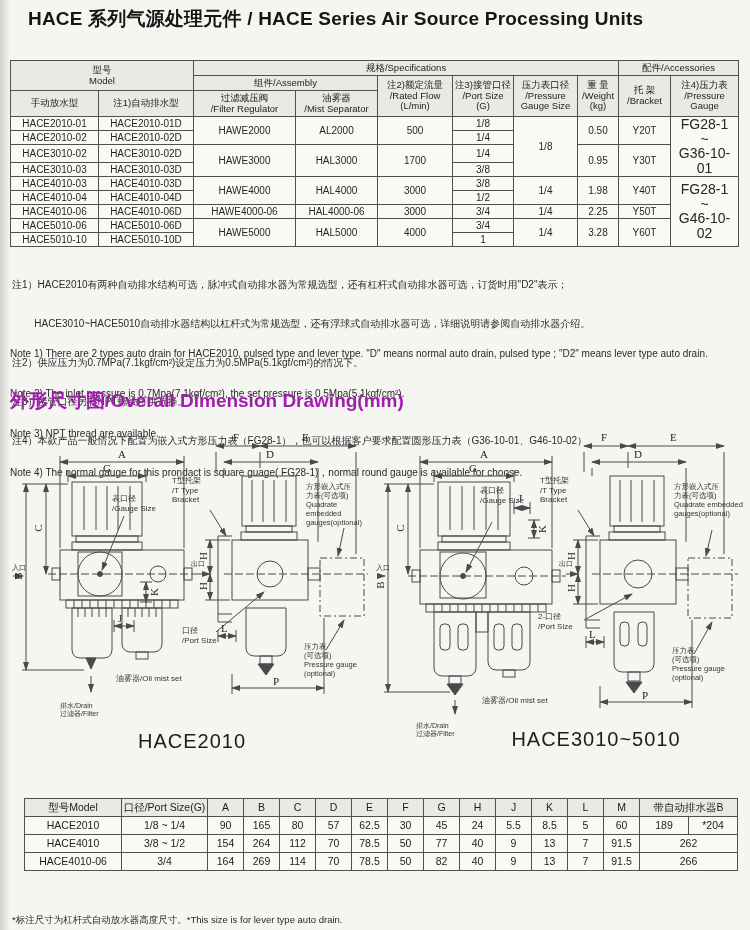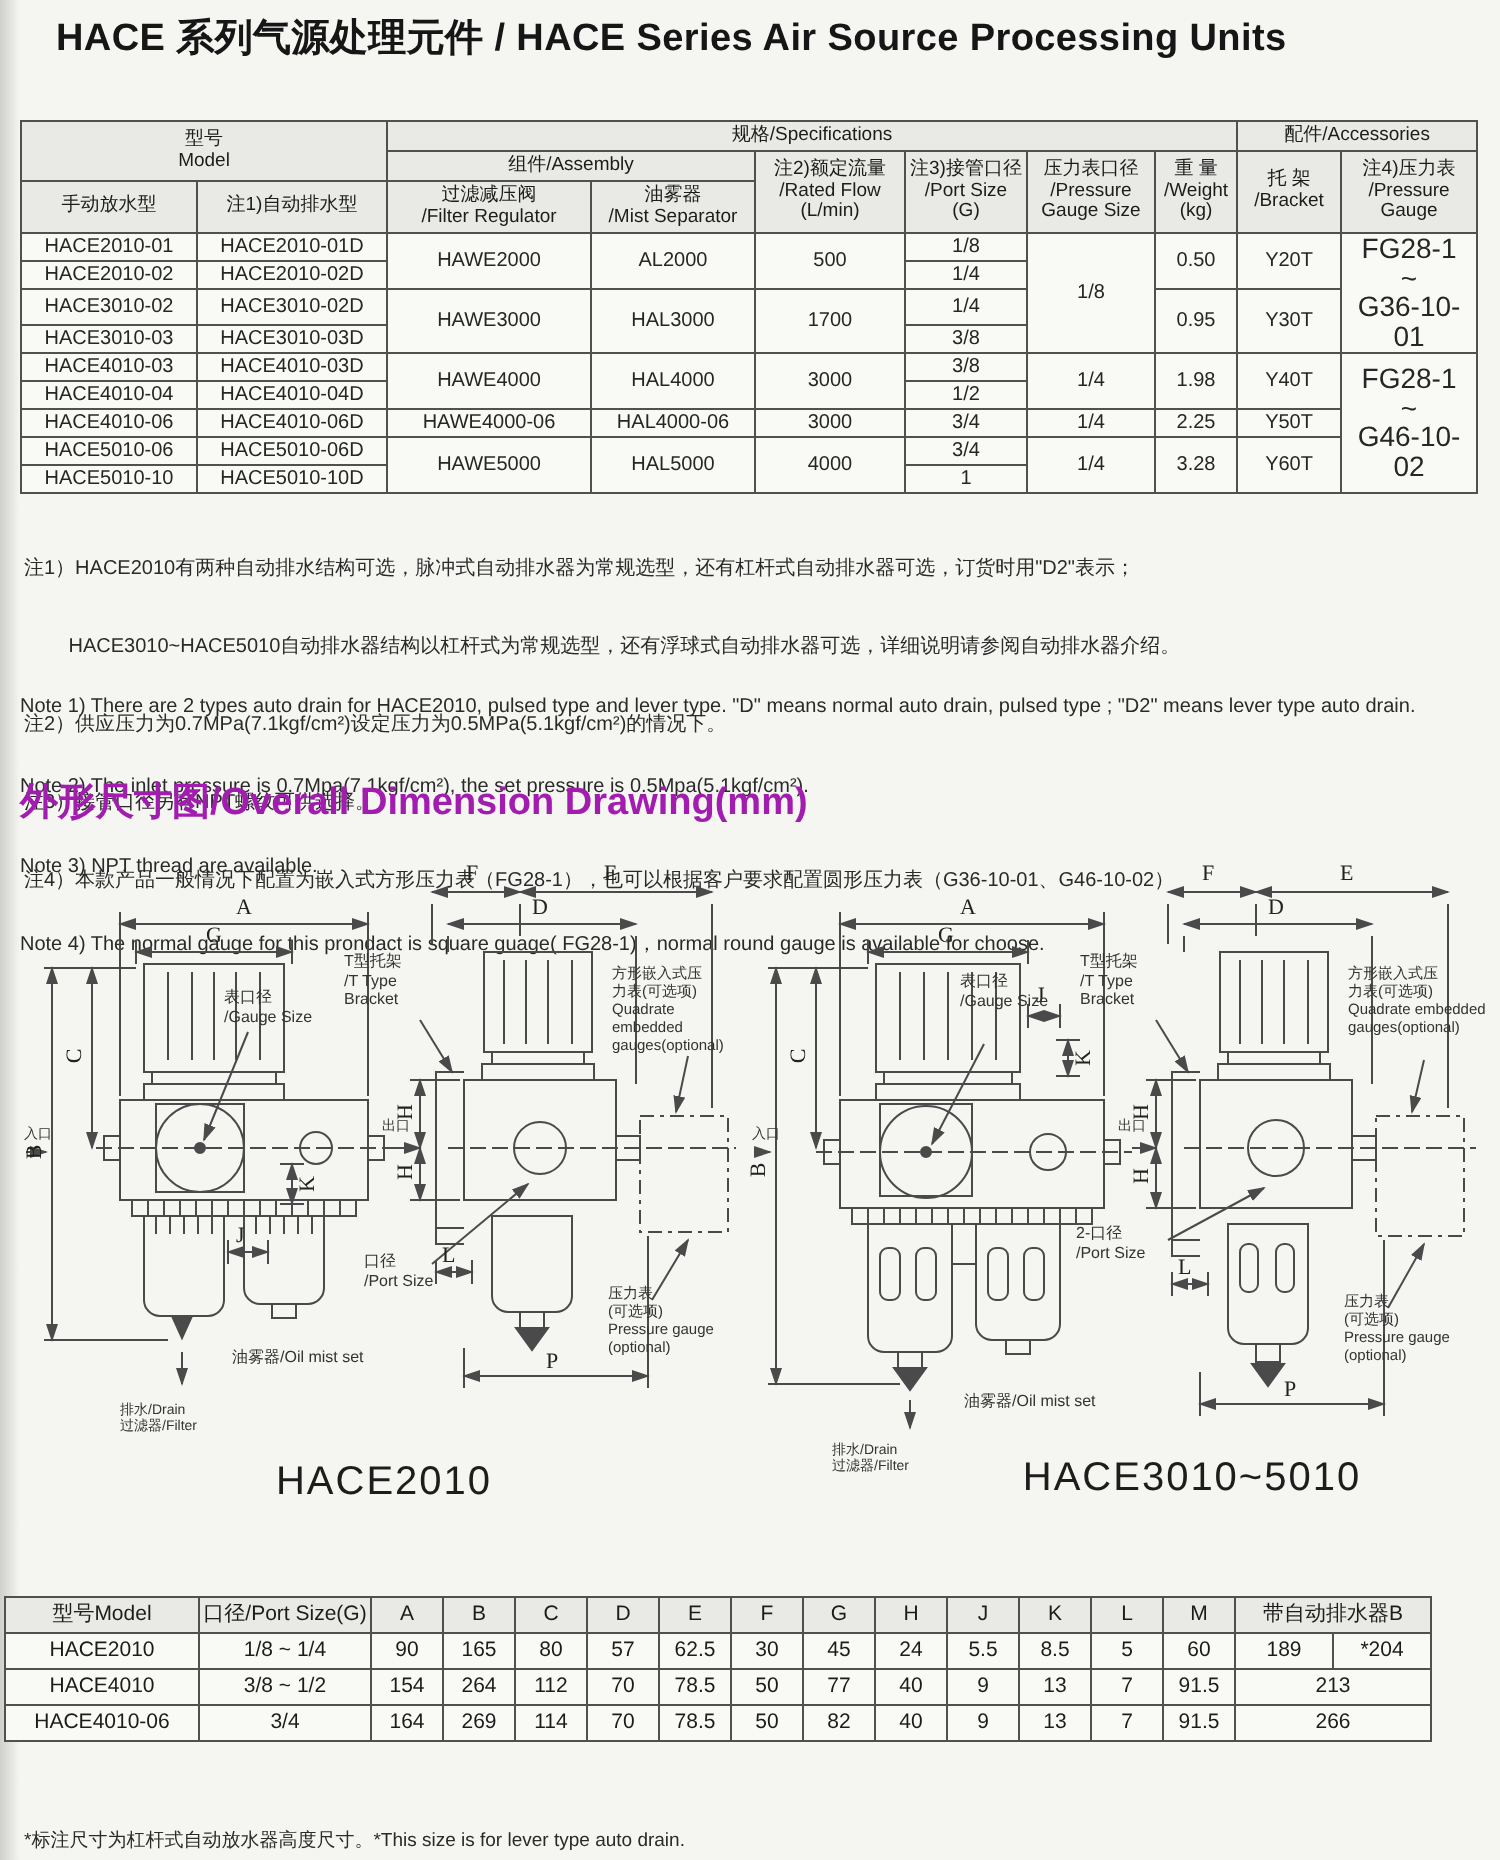--- a/index.html
+++ b/index.html
@@ -35,21 +35,21 @@
   #drawing-left  { left:12px;  width:362px; height:340px; }
   #drawing-right { left:376px; width:368px; height:340px; }
   .drawing svg { position:absolute; left:0; top:0; }
   .dim { position:absolute; font-family:"Liberation Serif","DejaVu Serif",serif; font-size:11px; color:#222; }
   .rot { transform:rotate(-90deg); transform-origin:center; }
   .dlabel { position:absolute; font-size:8px; line-height:1.2; color:#333; white-space:pre-line; }
   .mono  { font-family:Liberation Sans, sans-serif; font-size:7.5px; }
   .tiny  { font-size:7px; }
   .caption { position:absolute; font-size:20px; color:#1d1d1d; text-align:center; letter-spacing:1px; }
 
-  #dim-table { position:absolute; left:2px; top:798px; width:714px; font-size:10.5px; }
+  #dim-table { position:absolute; left:24px; top:798px; width:714px; font-size:10.5px; }
   #dim-table th, #dim-table td { height:18px; }
   .footnote { position:absolute; left:12px; top:914px; font-size:9.5px; color:#2a2a2a; }
 </style>
 </head>
 <body>
 
 <div class="scan-edge"></div>
 
 <div class="page-title">HACE 系列气源处理元件 / HACE Series Air Source Processing Units</div>
 
@@ -531,21 +531,21 @@
     <td>112</td>
     <td>70</td>
     <td>78.5</td>
     <td>50</td>
     <td>77</td>
     <td>40</td>
     <td>9</td>
     <td>13</td>
     <td>7</td>
     <td>91.5</td>
-    <td colspan="2">213</td>
+    <td colspan="2">262</td>
   </tr>
   <tr>
     <td>HACE4010-06</td>
     <td>3/4</td>
     <td>164</td>
     <td>269</td>
     <td>114</td>
     <td>70</td>
     <td>78.5</td>
     <td>50</td>

